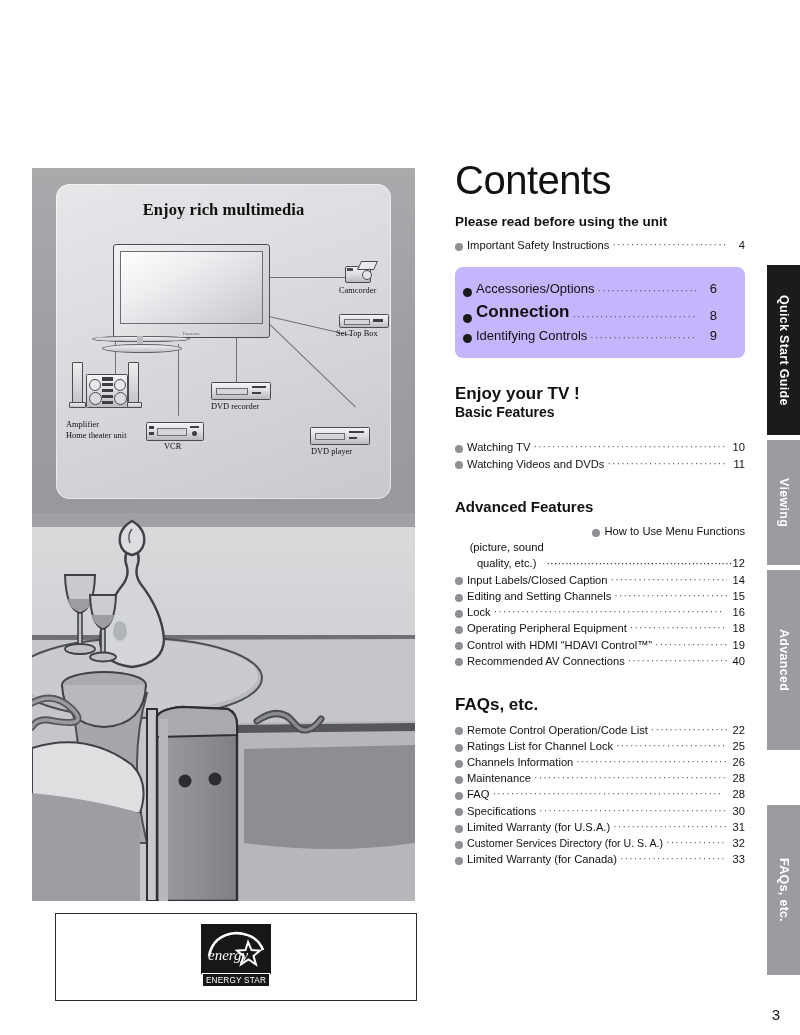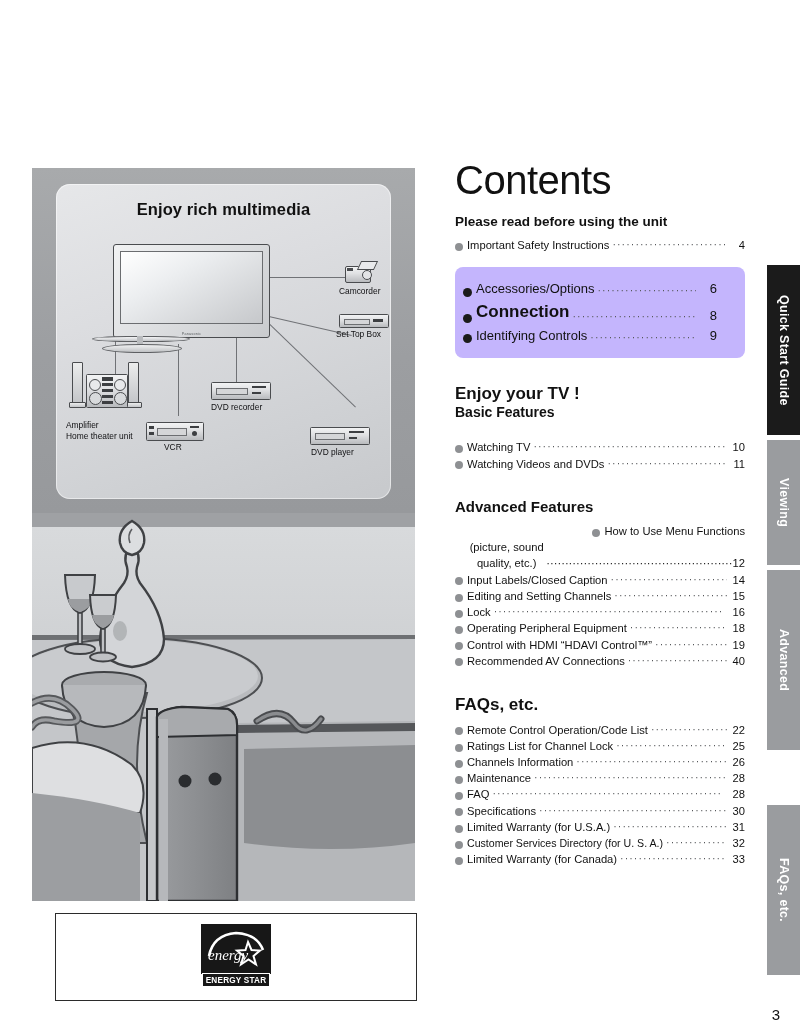--- a/index.html
+++ b/index.html
@@ -18,20 +18,21 @@
   
   #diagram-panel{
     position:absolute;left:32px;top:168px;width:383px;height:345px;
     background:linear-gradient(180deg,#a8aaac 0%,#9c9ea1 55%,#97999c 100%);
   }
   #diagram-inner{
     position:absolute;left:24px;top:16px;width:335px;height:315px;
     border-radius:14px;
     background:linear-gradient(160deg,#e6e7e9 0%,#dcdde0 35%,#cfd1d4 75%,#c7c9cc 100%);
     box-shadow:inset 0 0 0 1px rgba(255,255,255,.5);
+    font-family:Liberation Serif, serif;
   }
   #diagram-title{
     position:absolute;left:0;top:16px;width:335px;text-align:center;
     font-size:16.5px;font-weight:bold;letter-spacing:.1px;color:#111;
   }
 
   
   #tv{position:absolute;left:57px;top:60px;width:155px;height:92px;
     border:1.6px solid #4a4c4f;border-radius:3px;
     background:linear-gradient(135deg,#f1f2f3,#c9cbce);}
@@ -75,21 +76,21 @@
     border:1.3px solid #2b2b2b;background:#fff;
   }
   #energy-logo{position:absolute;left:50%;transform:translateX(-50%);top:10px;
     width:70px;height:66px;}
   #energy-sq{position:absolute;left:0;top:0;width:70px;height:50px;background:#171717;}
   #energy-word{position:absolute;left:0;top:0;width:70px;height:50px;}
   #energy-star-band{position:absolute;left:1px;top:49px;width:68px;height:14px;
     background:#171717;border:1.4px solid #fff;box-sizing:border-box;}
   #energy-star-text{position:absolute;left:0;top:0;width:100%;height:100%;
     display:flex;align-items:center;justify-content:center;
-    color:#fff;font-size:8.2px;font-weight:bold;letter-spacing:.2px;}
+    color:#fff;font-size:8.2px;font-weight:normal;letter-spacing:.2px;}
 
   
   #contents{position:absolute;left:455px;top:160px;width:290px;}
   #contents-title{font-size:40px;font-weight:400;letter-spacing:-.5px;
     line-height:1;color:#111;margin:0 0 14px 0;}
   .sec-h1{font-size:13.5px;font-weight:bold;color:#111;margin:0 0 8px 0;}
   .sec-big{font-size:17px;font-weight:bold;color:#111;margin:0;line-height:1.15;}
   .sec-h2{font-size:14px;font-weight:bold;color:#111;margin:1px 0 7px 0;}
 
   .toc-row{display:flex;align-items:flex-end;font-size:11.2px;color:#111;

